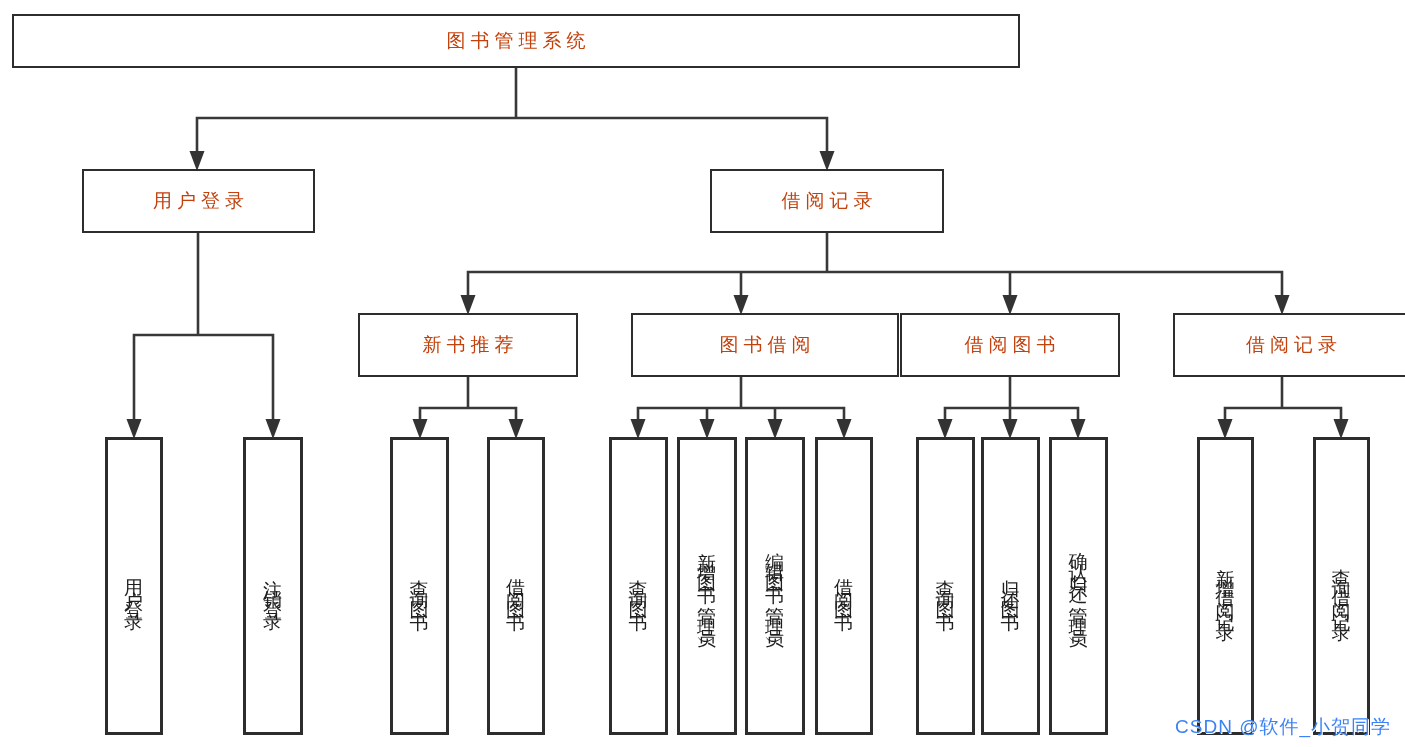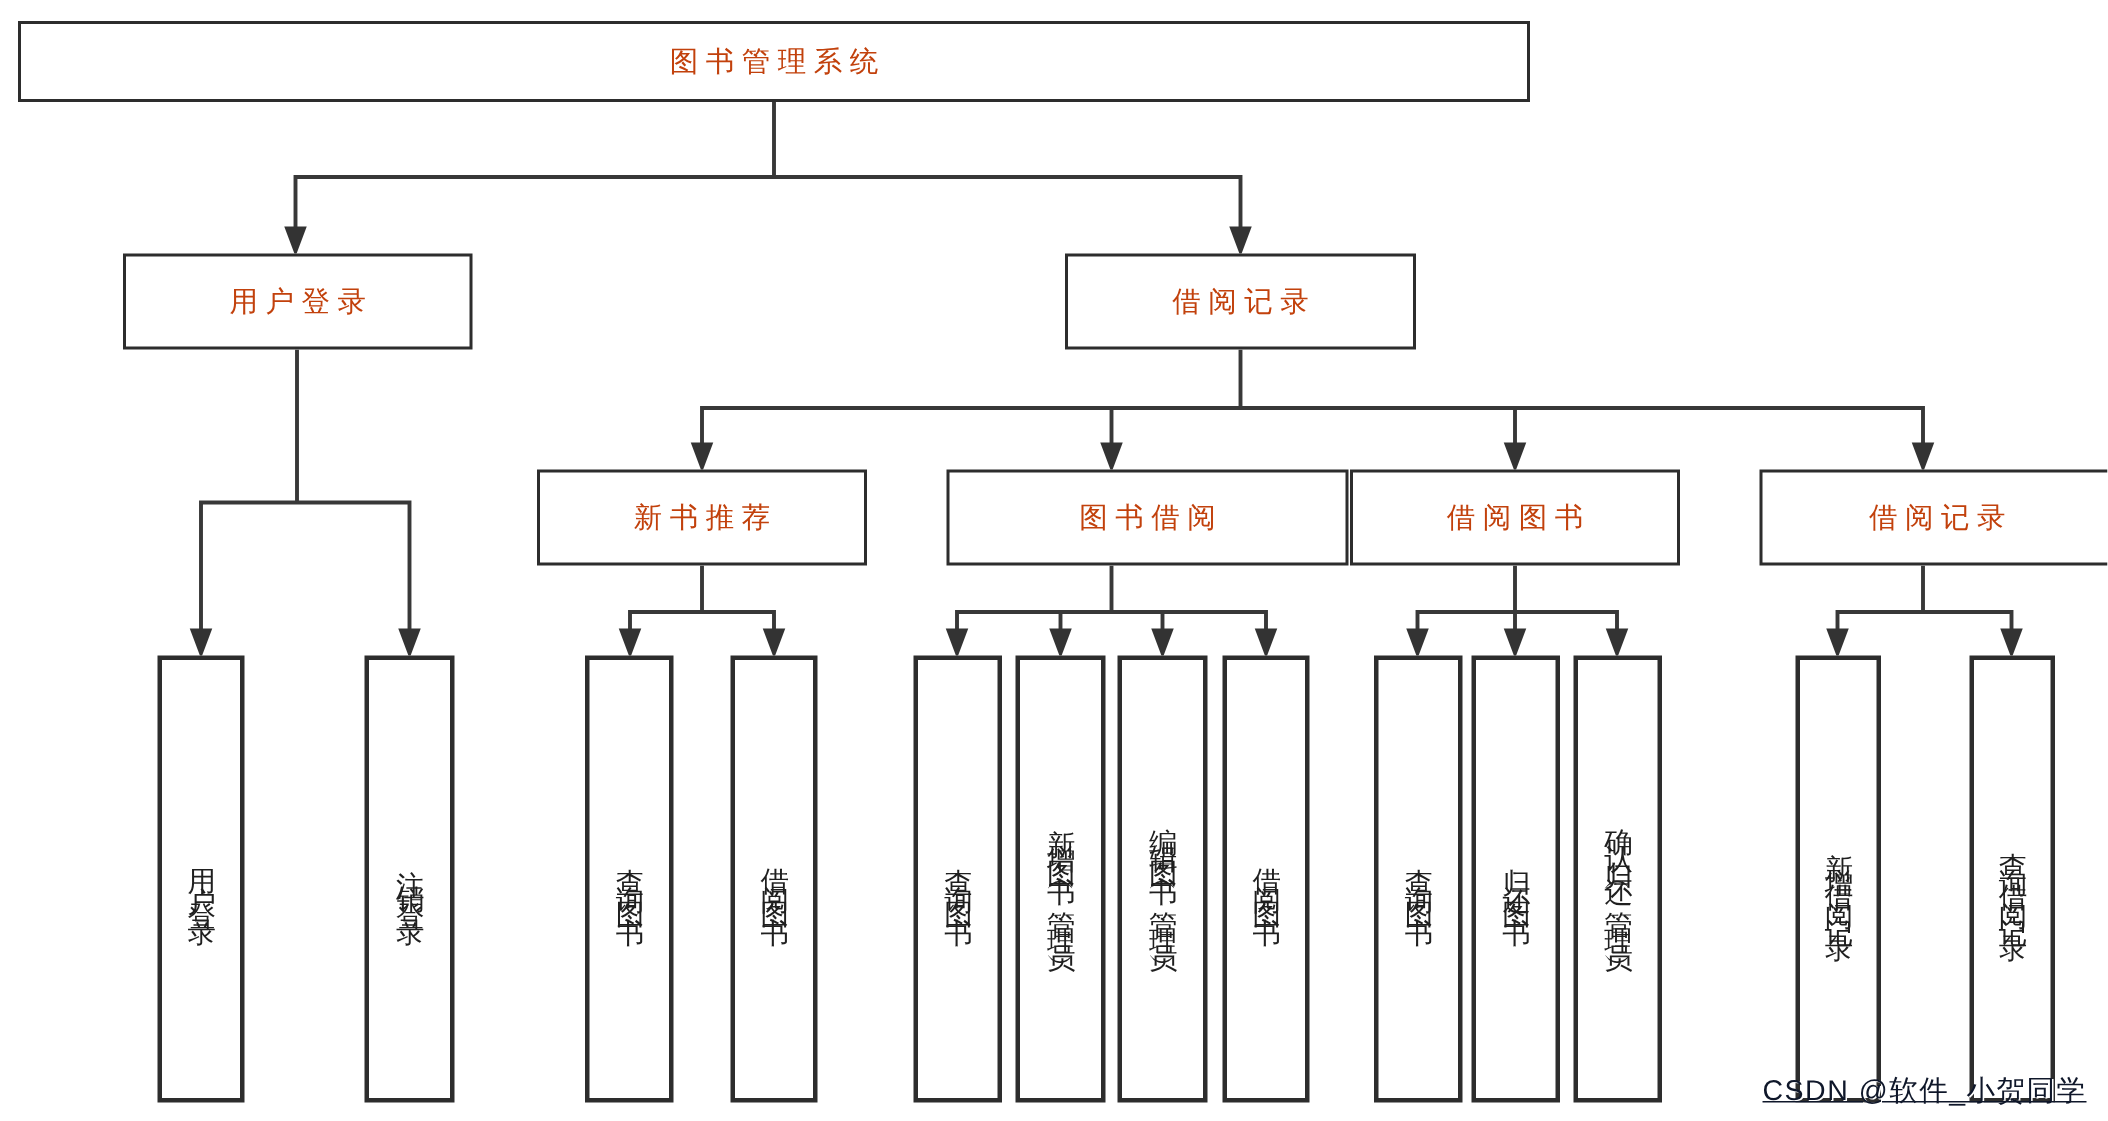--- a/index.html
+++ b/index.html
@@ -15,21 +15,21 @@
   .node.h span{
     font-size:19px;letter-spacing:5px;padding-left:5px;white-space:nowrap;color:#c2410c;
   }
   .node.v{border-width:3px;}
   .node.v span{
     writing-mode:vertical-rl;text-orientation:mixed;
     font-size:19px;letter-spacing:11px;line-height:1;color:#1f1f1f;white-space:nowrap;
   }
   .watermark{
     position:absolute;right:14px;top:714px;font-size:19px;letter-spacing:1px;
-    color:#0f172a;text-shadow:1px 1px 0 #ffffff;white-space:nowrap;text-decoration:underline;
+    color:#3b82f6;text-shadow:1px 1px 0 #ffffff;white-space:nowrap;
   }
 </style>
 </head>
 <body>
 
 <div class="canvas">
 
   <svg class="connectors" viewBox="0 0 1405 747" xmlns="http://www.w3.org/2000/svg">
     <g stroke="#383838" stroke-width="2.6" fill="none">
 

